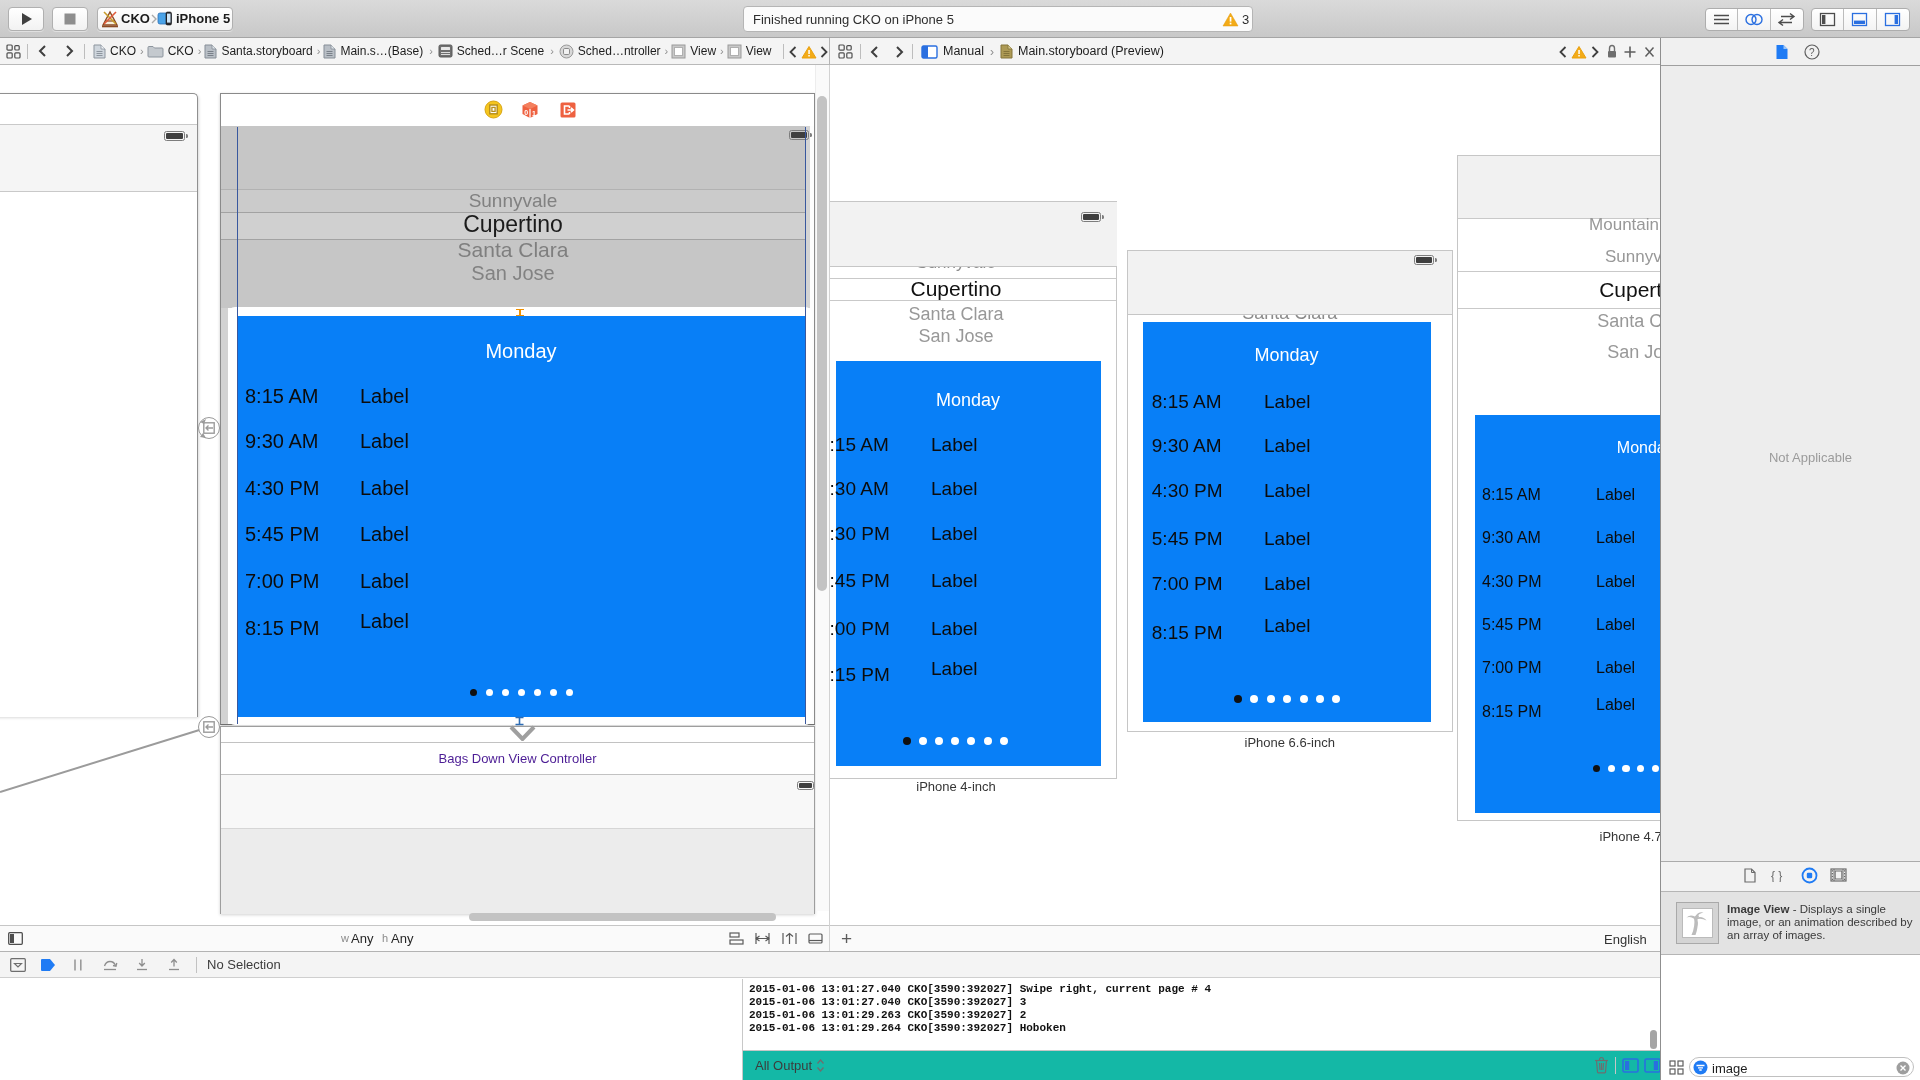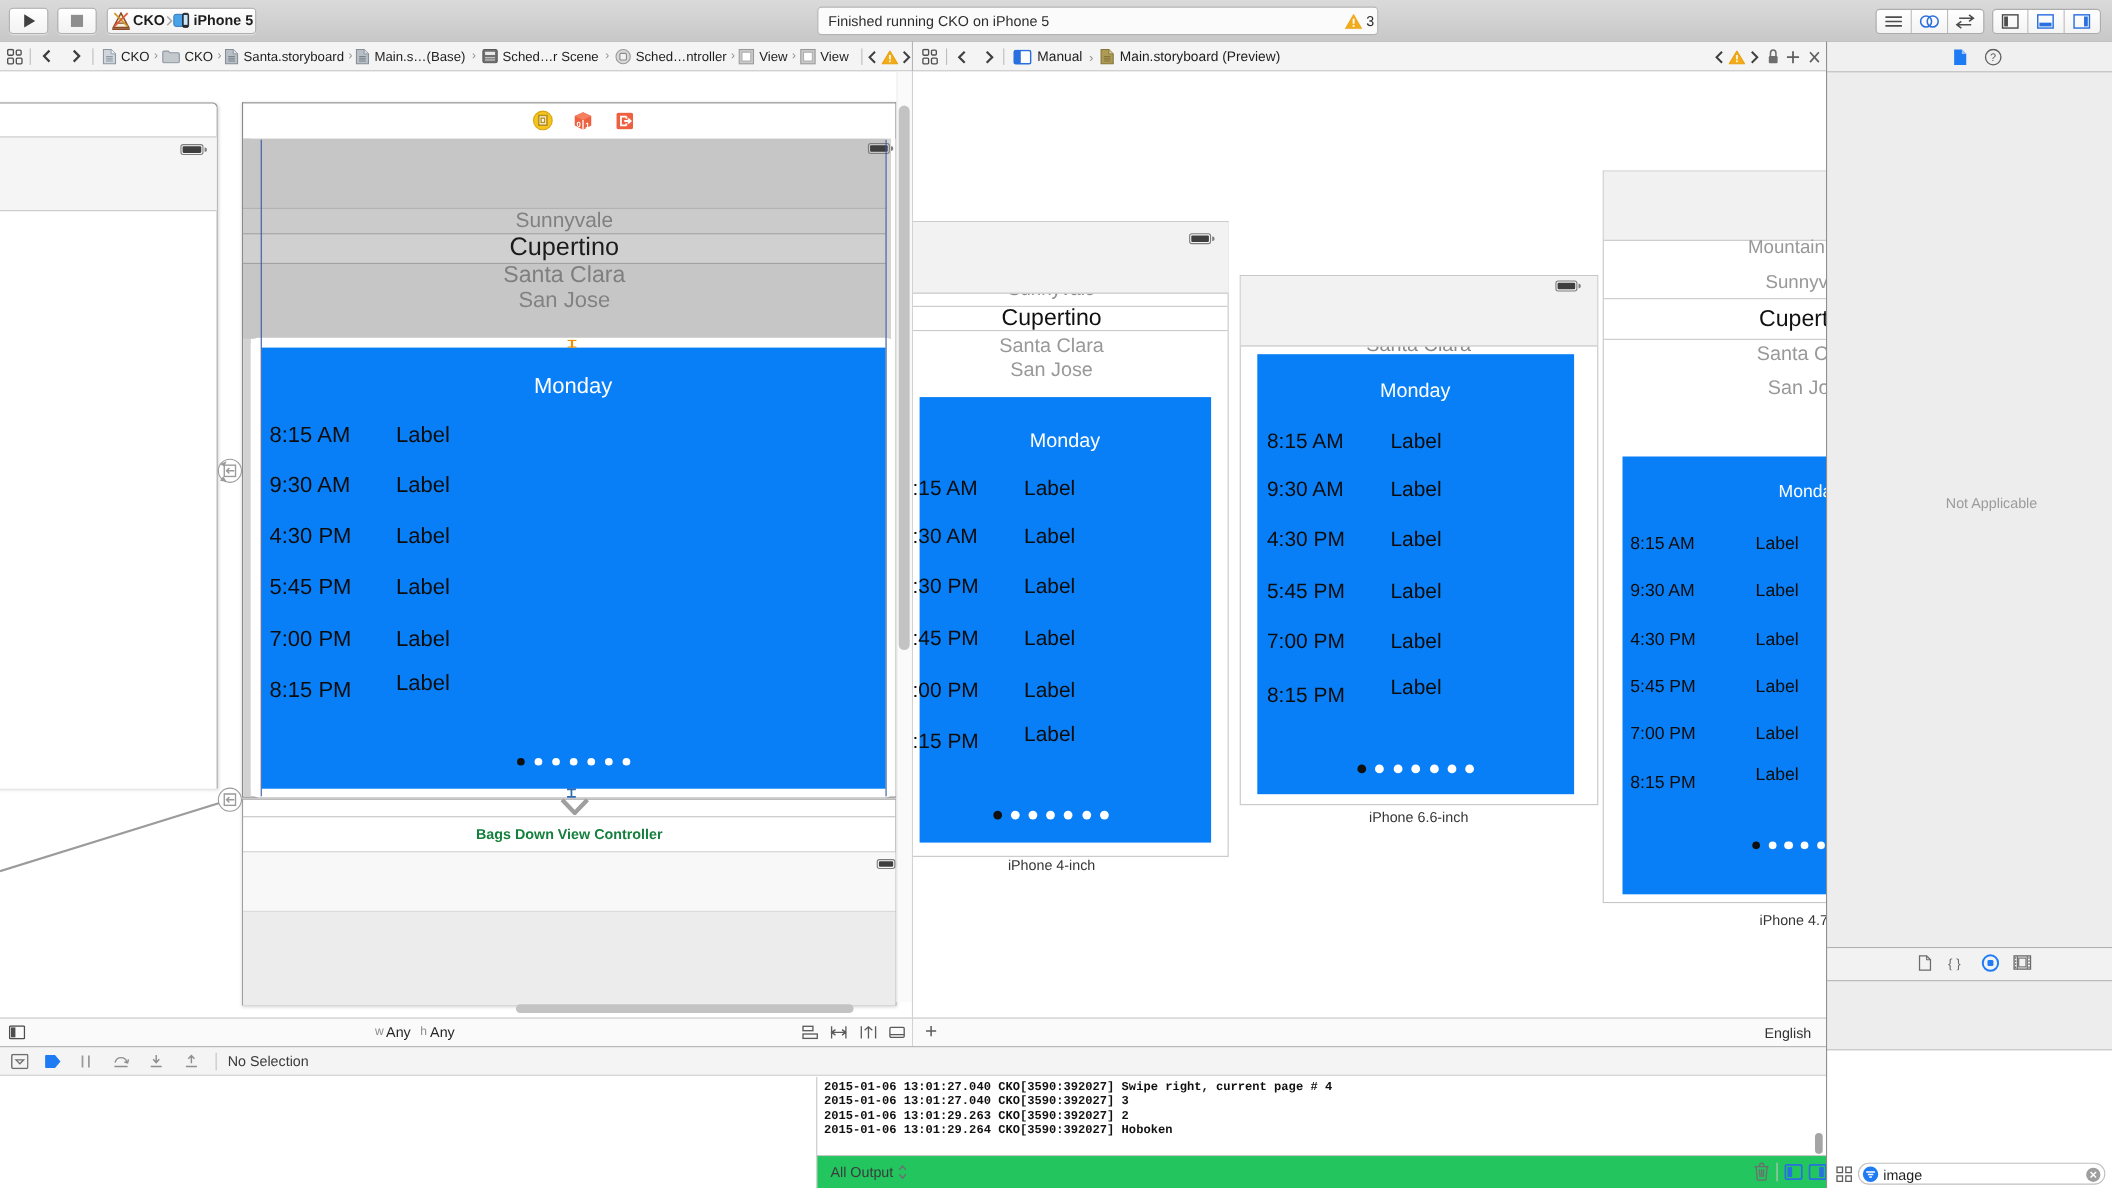--- a/index.html
+++ b/index.html
@@ -36,21 +36,21 @@
 
 #botL { left:0; top:925px; width:829px; height:26px; background:#fafafa; border-top:1px solid #c6c6c6;}
 #botR { left:830px; top:925px; width:830px; height:26px; background:#fafafa; border-top:1px solid #c6c6c6;}
 
 
 #dbgBar { left:0; top:951px; width:1660px; height:27px; background:#f4f4f4; border-top:1px solid #b3b3b3; border-bottom:1px solid #cfcfcf;}
 #varsArea { left:0; top:979px; width:742px; height:71px; background:#ffffff; }
 #consArea { left:743px; top:979px; width:917px; height:71px; background:#ffffff; }
 #consDiv { left:742px; top:979px; width:1px; height:101px; background:#c8c8c8; }
 #varsBot { left:0; top:1050px; width:742px; height:30px; background:#f1f1f1; border-top:1px solid #c6c6c6;}
-#consBot { left:743px; top:1050px; width:917px; height:30px; background:#22c55e; border-top:1px solid #c6c6c6;}
+#consBot { left:743px; top:1050px; width:917px; height:30px; background:#14b8a6; border-top:1px solid #c6c6c6;}
 .mono { font-family:"Liberation Mono", monospace; }
 
 
 #sidebar { left:1661px; top:66px; width:259px; height:1014px; background:#ededed; }
 #sideDivider { left:1660px; top:38px; width:1px; height:1042px; background:#8f8f8f; }
 
 
 .battery { position:absolute; }
 .battery .bb { position:absolute; left:0; top:0; border:1px solid #7d7d7d; border-radius:2.5px; }
 .battery .bf { position:absolute; background:#3f3f3f; border-radius:1px; }
@@ -376,21 +376,21 @@
     <div class="abs" style="left:519px; top:243.5px; width:2px; height:7.5px; background:#ef9000;"></div>
     <div class="abs" style="left:516px; top:249.5px; width:8px; height:1.5px; background:#ef9000;"></div>
 
     <svg class="abs" style="left:509px; top:651px; z-index:6;" width="28" height="25" viewBox="0 0 28 25">
       <path d="M6.5 1.5 H14.5 M10.5 1.5 V8.5 M6.5 8.5 H14.5" stroke="#2e6db4" stroke-width="1.6" fill="none"></path>
       <path d="M2 11 L13.5 23 L25 11" fill="none" stroke="#9f9f9f" stroke-width="4"></path>
     </svg>
 
     <div class="abs" style="left:220px; top:660.5px; width:595px; height:188px; background:#fff; border:1px solid #9e9e9e; box-shadow:0 1px 3px rgba(0,0,0,0.18);">
       <div class="abs" style="left:0; top:15px; width:593px; height:1px; background:#c2c2c2;"></div>
-      <div class="abs" style="left:0; top:16px; width:593px; height:31px; text-align:center; font-size:13px; font-weight:bold; color:#15803d; line-height:31px;">Bags Down View Controller</div>
+      <div class="abs" style="left:0; top:16px; width:593px; height:31px; text-align:center; font-size:13px; font-weight:normal; color:#4c1d95; line-height:31px;">Bags Down View Controller</div>
       <div class="abs" style="left:0; top:47px; width:593px; height:1px; background:#c2c2c2;"></div>
       <div class="abs" style="left:0; top:48px; width:593px; height:53px; background:#f8f8f8;"></div>
       <div class="abs" style="left:0; top:101px; width:593px; height:1px; background:#d6d6d6;"></div>
       <div class="abs" style="left:0; top:102px; width:593px; height:85px; background:#ececec;"></div>
       <div class="battery" style="left:576px; top:54px;">
         <div class="bb" style="width:17px; height:9px;"></div>
         <div class="bf" style="left:2px; top:2px; width:13px; height:5px;"></div>
         <div class="bn" style="left:18px; top:2.5px; width:2px; height:4px;"></div>
       </div>
     </div>
@@ -662,20 +662,32 @@
           <rect x="1.8" y="10.6" width="1.2" height="1.4"></rect>
           <rect x="14" y="2.2" width="1.2" height="1.4"></rect>
           <rect x="14" y="5" width="1.2" height="1.4"></rect>
           <rect x="14" y="7.8" width="1.2" height="1.4"></rect>
           <rect x="14" y="10.6" width="1.2" height="1.4"></rect>
         </g>
         <rect x="5.2" y="3" width="6.6" height="8" fill="none" stroke="#6b6b6b" stroke-width="1"></rect>
       </svg>
     <div class="abs" style="left:0; top:825px; width:259px; height:1px; background:#b5b5b5;"></div>
 
+    <div class="abs" style="left:0; top:826px; width:259px; height:62px; background:#e3e3e3;">
+      <div style="position:absolute; left:15px; top:10px; width:43px; height:42px; background:#d4d4d4; border:1px solid #a9a9a9;"></div>
+      <div style="position:absolute; left:21px; top:16px; width:31px; height:30px; background:#fff; border:1px solid #bbb;"></div>
+      <svg style="position:absolute; left:23px; top:18px;" width="27" height="26" viewBox="0 0 27 26">
+          <g fill="#bcbcbc">
+            <path d="M7.5 25 Q11.5 16 10 7.5 L13.5 9 Q14.5 17 11.5 25 Z"></path>
+            <path d="M10.5 9 Q5 5.5 2 8.5 Q5 3.5 11 6.5 Q14.5 1 19.5 2.5 Q14.5 3.5 12.5 7.5 Q19 5.5 22.5 10.5 Q17 7.5 12 9.5 Q15.5 13.5 12 18 Q13 12.5 10.5 9 Z"></path>
+            <path d="M11 7 L14 4 L15 7 L12.5 9 Z"></path>
+          </g>
+        </svg>
+      <div style="position:absolute; left:66px; top:11px; width:190px; font-size:11.5px; line-height:13.2px; color:#3a3a3a;"><b>Image View</b> - Displays a single image, or an animation described by an array of images.</div>
+    </div>
     <div class="abs" style="left:0; top:888px; width:259px; height:1px; background:#b5b5b5;"></div>
     <div class="abs" style="left:0; top:889px; width:259px; height:125px; background:#fff;"></div>
 
     <svg class="abs" style="left:8px; top:994px;" width="15" height="15" viewBox="0 0 15 15">
         <g fill="none" stroke="#5e5e5e" stroke-width="1.2">
           <rect x="1" y="1" width="5" height="5"></rect>
           <rect x="9" y="1" width="5" height="5"></rect>
           <rect x="1" y="9" width="5" height="5"></rect>
           <rect x="9" y="9" width="5" height="5"></rect>
         </g>

